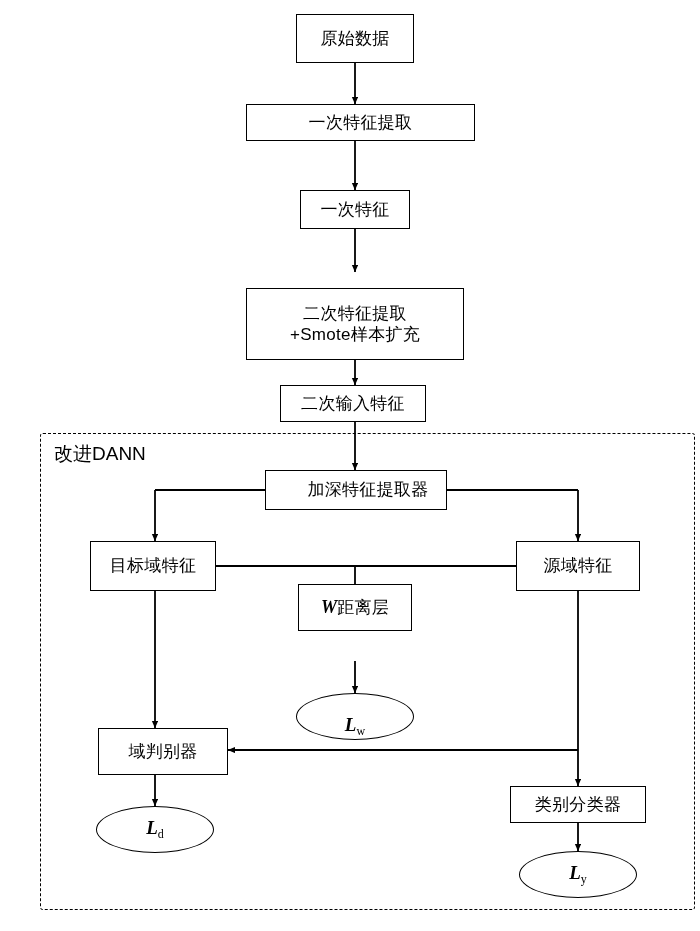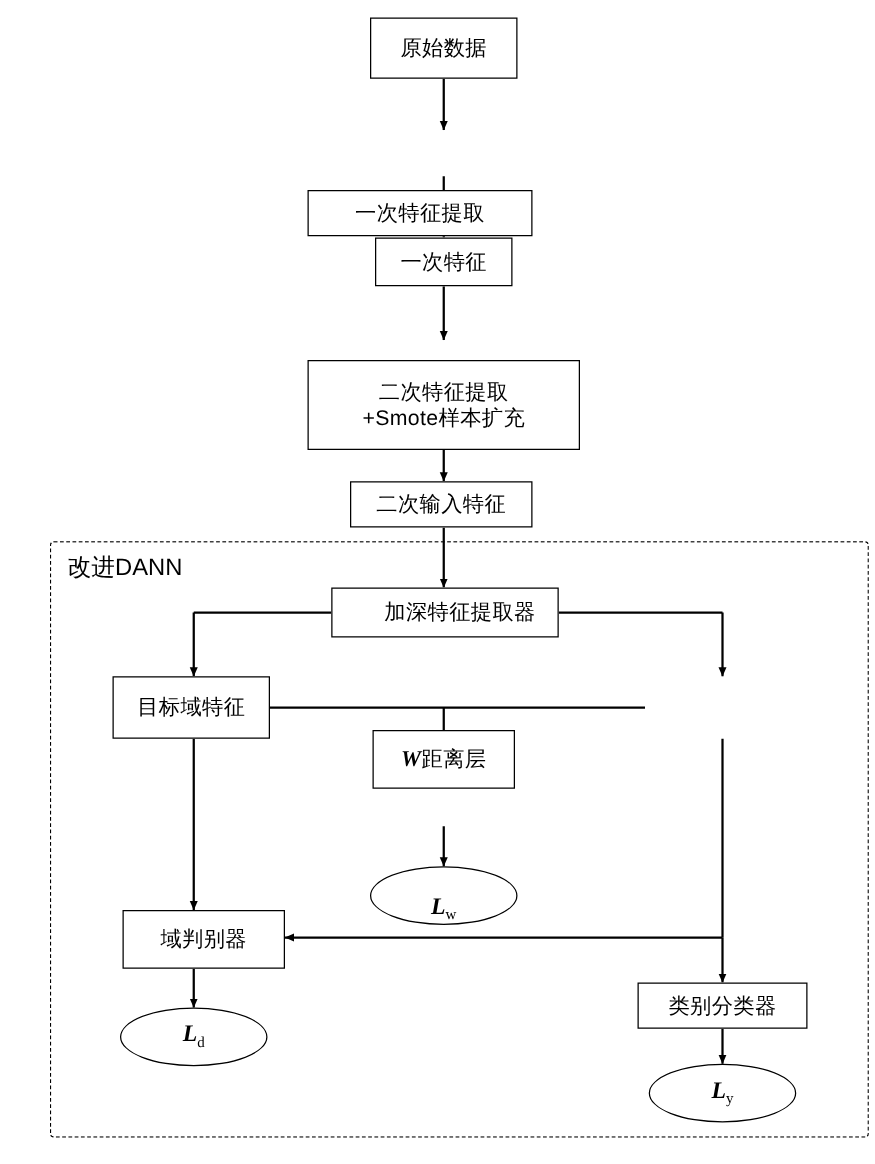--- a/index.html
+++ b/index.html
@@ -136,21 +136,21 @@
       <line x1="155" y1="775" x2="155" y2="806" marker-end="url(#arrow)"></line>
 
       <line x1="578" y1="823" x2="578" y2="851" marker-end="url(#arrow)"></line>
     </g>
   </svg>
 
   <div class="node" style="left:296px; top:14px; width:118px; height:49px;">
     <span>原始数据</span>
   </div>
 
-  <div class="node" style="left:246px; top:104px; width:180px; height:37px;margin-top:48px;">
+  <div class="node" style="left:246px; top:104px; width:229px; height:37px;">
     <span>一次特征提取</span>
   </div>
 
   <div class="node" style="left:300px; top:190px; width:110px; height:39px;">
     <span>一次特征</span>
   </div>
 
   <div class="node" style="left:246px; top:288px; width:218px; height:72px;">
     <span>二次特征提取</span>
     <span class="line2">+Smote样本扩充</span>
@@ -161,20 +161,23 @@
   </div>
 
   <div class="node" style="left:265px; top:470px; width:182px; height:40px;padding-left:24px;">
     <span>加深特征提取器</span>
   </div>
 
   <div class="node" style="left:90px; top:541px; width:126px; height:50px;">
     <span>目标域特征</span>
   </div>
 
+  <div class="node" style="left:516px; top:541px; width:124px; height:50px;">
+    <span>源域特征</span>
+  </div>
 
   <div class="node wnode" style="left:298px; top:584px; width:114px; height:47px;">
     <span>
       <i>W</i><span>距离层</span>
     </span>
   </div>
 
   <div class="node" style="left:98px; top:728px; width:130px; height:47px;">
     <span>域判别器</span>
   </div>

